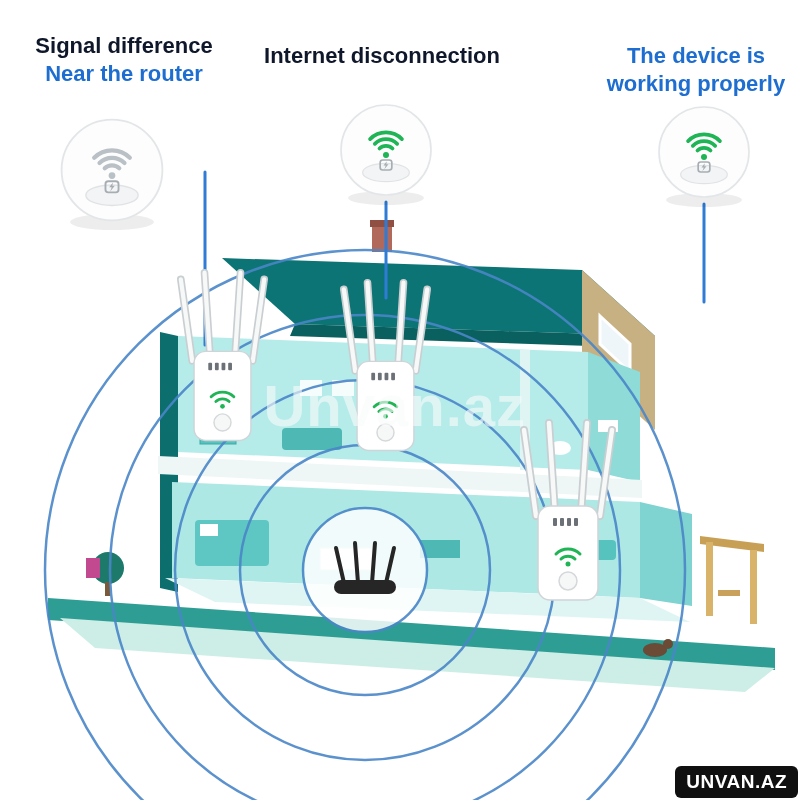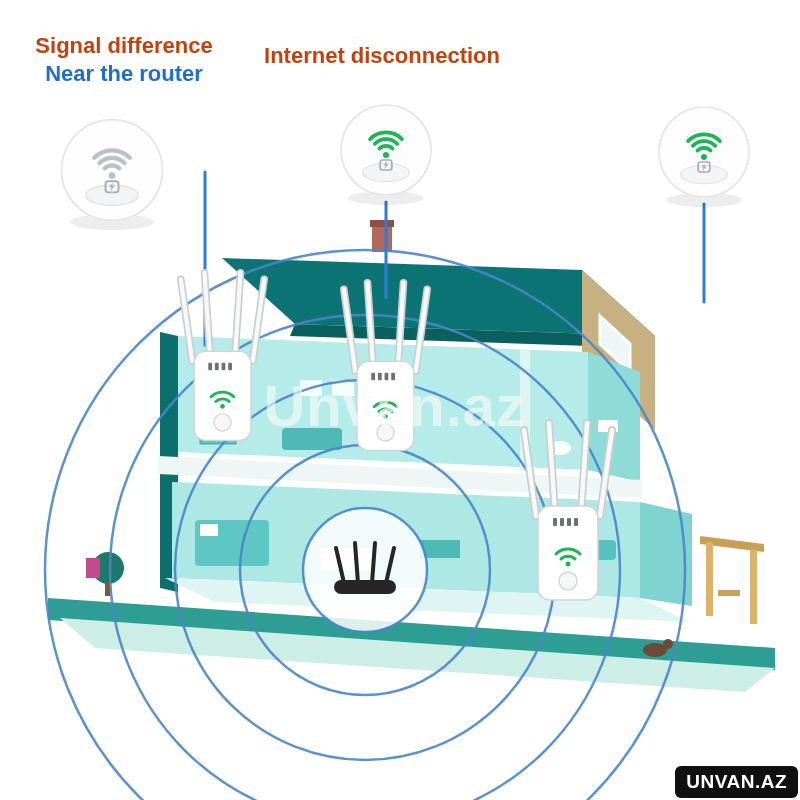--- a/index.html
+++ b/index.html
@@ -5,21 +5,21 @@
   html,body{margin:0;padding:0;background:#ffffff;}
   .stage{
     position:relative;width:800px;height:800px;overflow:hidden;
     background:#ffffff;font-family:"Liberation Sans",sans-serif;
   }
   .scene{position:absolute;left:0;top:0;}
   .callout{
     position:absolute;text-align:center;font-weight:bold;
     font-size:22px;line-height:1.25;white-space:nowrap;
   }
-  .t-orange{color:#c2410c;}
+  .t-orange{color:#0f172a;}
   .t-blue{color:#1d6ed0;}
   .watermark{
     position:absolute;left:50%;top:372px;transform:translateX(-52%);
     font-size:58px;font-weight:bold;color:rgba(248,250,250,0.62);
     letter-spacing:1px;pointer-events:none;
   }
   .brand{
     position:absolute;right:2px;bottom:2px;background:#101010;color:#ffffff;
     font-weight:bold;font-size:19px;padding:5px 11px;border-radius:6px;
     letter-spacing:0.5px;
@@ -168,18 +168,22 @@
 
   <div class="callout" style="left:10px;top:32px;width:228px;">
     <div class="t-orange">Signal difference</div>
     <div class="t-blue">Near the router</div>
   </div>
 
   <div class="callout" style="left:232px;top:42px;width:300px;">
     <div class="t-orange">Internet disconnection</div>
   </div>
 
+  <div class="callout" style="left:596px;top:42px;width:200px;">
+    <div class="t-blue">The device is</div>
+    <div class="t-blue">working properly</div>
+  </div>
 
   <div class="watermark">Unvan.az</div>
 
   <div class="brand">UNVAN.AZ</div>
 
 </div>
 
 </body></html>

